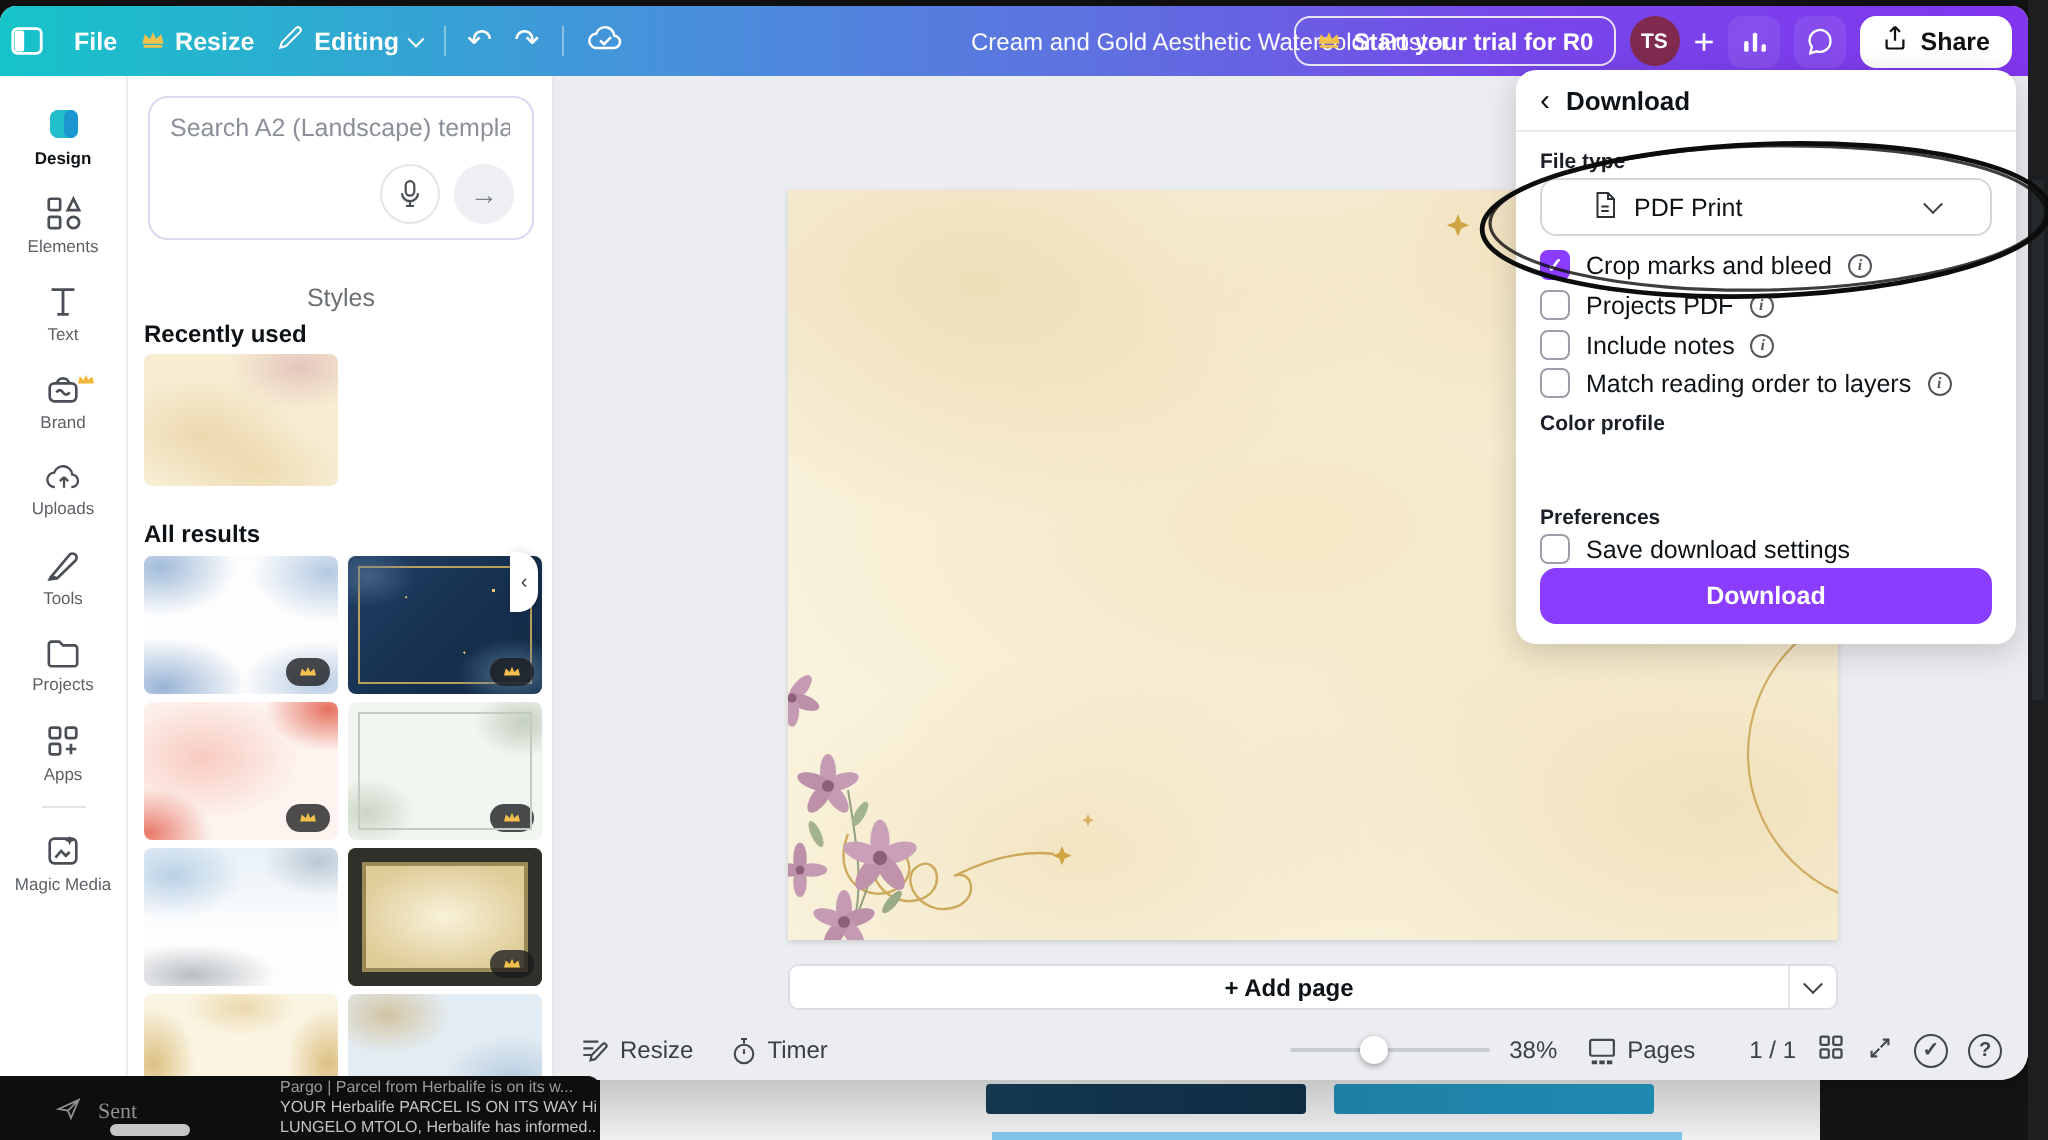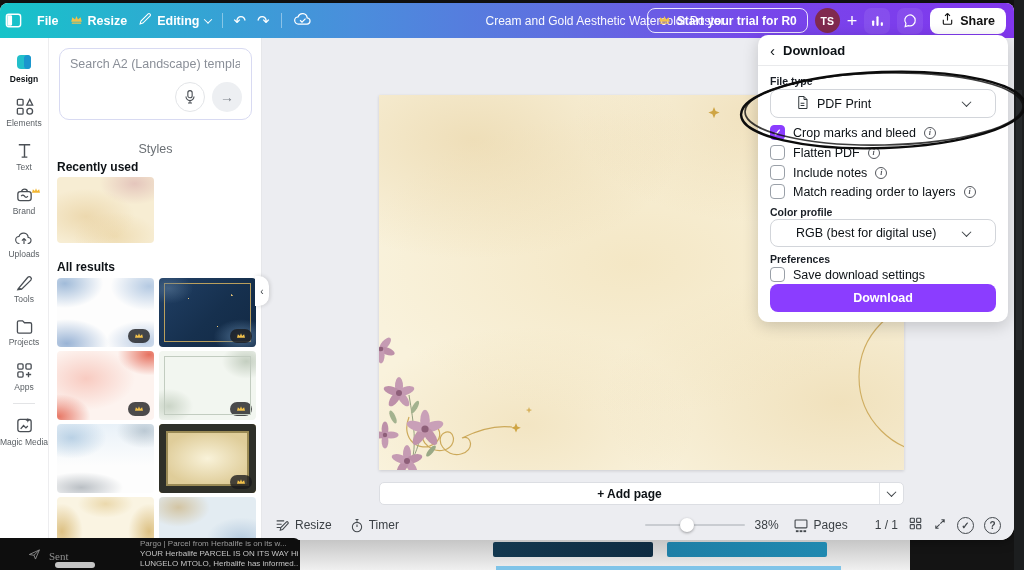--- a/index.html
+++ b/index.html
@@ -29,21 +29,21 @@
             font-size:10.5px; font-weight:700; display:flex; align-items:center; justify-content:center; }
   .icon-btn { width:26px; height:26px; display:flex; align-items:center; justify-content:center;
               background:rgba(255,255,255,.08); border:none; border-radius:7px; cursor:pointer; }
   .share-btn { display:flex; align-items:center; gap:6px; background:#fff; border:none; border-radius:8px;
                height:26px; padding:0 11px; font-size:12.5px; font-weight:700; color:#111; cursor:pointer; font-family:inherit; }
 
   
   .body { position:absolute; top:35px; left:0; width:100%; height:502px; display:flex; }
 
   
-  .rail { width:49px; background:#fff; border-right:1px solid #ededef; padding-top:8px;
+  .rail { width:64px; background:#fff; border-right:1px solid #ededef; padding-top:8px;
           display:flex; flex-direction:column; align-items:center; flex-shrink:0; }
   .rail-item { width:45px; height:44px; display:flex; flex-direction:column; align-items:center;
                justify-content:center; gap:2px; cursor:pointer; position:relative; }
   .rail-item span.lbl { font-size:8.5px; color:#5c6166; white-space:nowrap; }
   .rail-item.active span.lbl { color:#0d1216; font-weight:700; }
   .rail-div { width:22px; height:1px; background:#e3e4e6; margin:5px 0; }
   .crown-badge { position:absolute; top:3px; right:6px; }
 
   
   .panel { width:213px; background:#fff; border-right:1px solid #e6e7ea; position:relative; flex-shrink:0; overflow:hidden; }
@@ -541,38 +541,34 @@
     <span>PDF Print</span>
     <span class="chv down"></span>
   </div>
   <div class="chk-row" style="top:89px">
     <span class="chk checked">✓</span>
     <span>Crop marks and bleed</span>
     <span class="info">i</span>
   </div>
   <div class="chk-row" style="top:109px">
     <span class="chk"></span>
-    <span>Flatten PDF</span>
+    <span>Projects PDF</span>
     <span class="info">i</span>
   </div>
   <div class="chk-row" style="top:129px">
     <span class="chk"></span>
     <span>Include notes</span>
     <span class="info">i</span>
   </div>
   <div class="chk-row" style="top:148px">
     <span class="chk"></span>
     <span>Match reading order to layers</span>
     <span class="info">i</span>
   </div>
   <div class="dl-label" style="top:171px">Color profile</div>
-  <div class="dl-select" style="top:184px; height:28px">
-    <span>RGB (best for digital use)</span>
-    <span class="chv down"></span>
-  </div>
   <div class="dl-label" style="top:218px">Preferences</div>
   <div class="chk-row" style="top:231px">
     <span class="chk"></span>
     <span>Save download settings</span>
   </div>
   <button class="dl-button">Download</button>
 </aside>
 
 <div class="bw-left">
   <div class="bw-sent">

